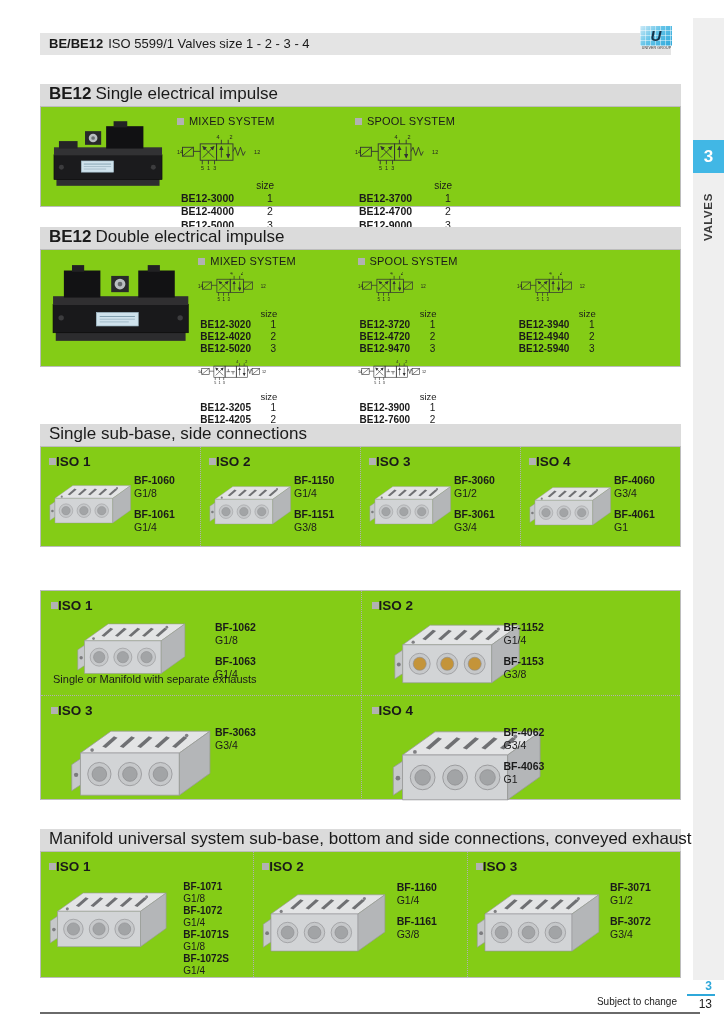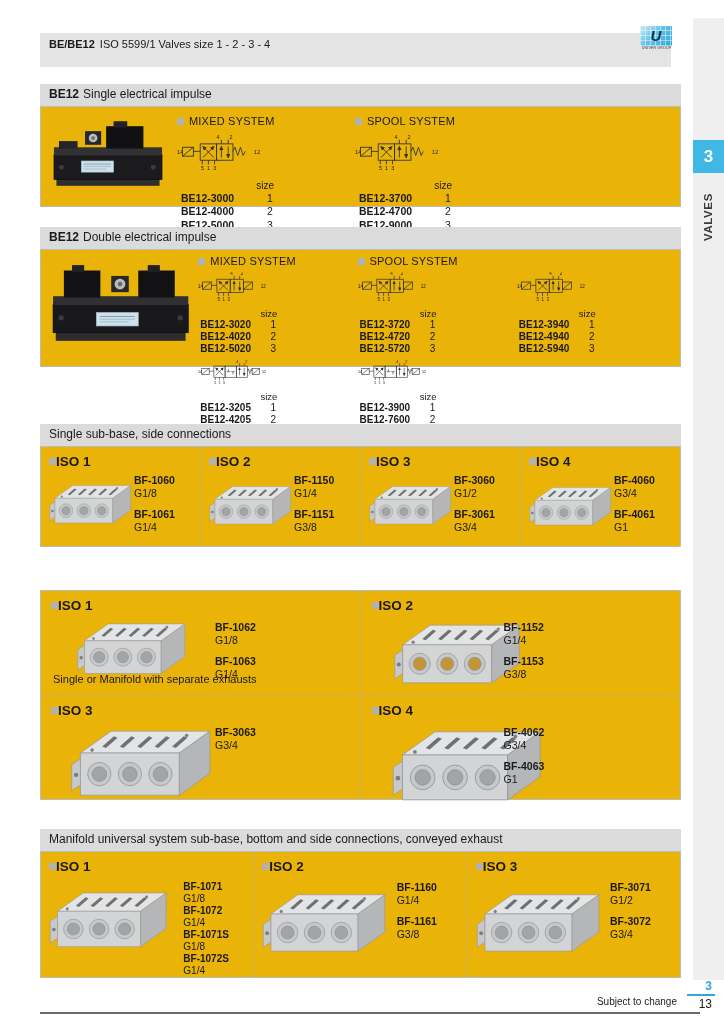--- a/index.html
+++ b/index.html
@@ -8,37 +8,37 @@
 
   
   .right-strip{position:absolute;left:693px;top:18px;width:31px;height:962px;background:#efefef;}
   .chapter-tab{position:absolute;left:693px;top:140px;width:31px;height:33px;background:#41b7e5;
         color:#fff;font-weight:bold;font-size:17px;display:flex;align-items:center;justify-content:center;}
   .chapter-vlabel{position:absolute;left:693px;top:178px;width:31px;height:78px;
         writing-mode:vertical-rl;transform:rotate(180deg);text-align:center;line-height:31px;
         font-size:11.5px;font-weight:bold;color:#3a3a3a;letter-spacing:.6px;}
 
   
-  .titlebar{position:absolute;left:40px;top:33px;width:631px;height:34px;background:#e4e4e4;
-        line-height:22px;padding-left:9px;font-size:11px;box-sizing:border-box;white-space:nowrap;}
+  .titlebar{position:absolute;left:40px;top:33px;width:631px;height:22px;background:#e4e4e4;
+        line-height:22px;padding-left:9px;font-size:13px;box-sizing:border-box;white-space:nowrap;}
   .titlebar b{margin-right:5px;}
   .logo{position:absolute;left:640px;top:26px;width:32px;height:28px;text-align:center;}
   .logo-u{width:32px;height:20px;color:#16324a;font-weight:bold;font-style:italic;font-size:15px;line-height:19px;
         background:
           repeating-linear-gradient(0deg, rgba(255,255,255,.45) 0 1px, transparent 1px 5px),
           repeating-linear-gradient(90deg, rgba(255,255,255,.45) 0 1px, transparent 1px 5px),
           linear-gradient(135deg,#cdeaf7 0%,#62c3e8 45%,#2fa8da 100%);}
   .logo-cap{font-size:8px;color:#333;width:71px;margin-left:-19px;transform:scale(.45);
         transform-origin:center top;white-space:nowrap;letter-spacing:.3px;}
 
   
   .secbar{position:absolute;left:40px;width:641px;height:32px;background:#dbdbdb;line-height:20px;
-        padding-left:9px;font-size:12px;box-sizing:border-box;white-space:nowrap;}
+        padding-left:9px;font-size:17px;box-sizing:border-box;white-space:nowrap;}
   .secbar b{margin-right:4px;}
-  .secbox{position:absolute;left:40px;width:641px;border:1px solid #bcbcbc;background:#eab308;box-sizing:border-box;}
+  .secbox{position:absolute;left:40px;width:641px;border:1px solid #bcbcbc;background:#84cc16;box-sizing:border-box;}
   .bullet{width:7px;height:7px;background:#b2b2b2;display:inline-block;flex:none;}
   .syslabel{font-size:11px;letter-spacing:.2px;display:flex;align-items:center;gap:5px;margin:3px 0 2px;}
   .symwrap{margin-top:8px;}
   .stable{width:96px;margin-left:4px;}
   .shead{font-size:10px;text-align:right;padding-right:3px;height:13px;line-height:13px;}
   .trow{display:flex;justify-content:space-between;font-size:10.5px;line-height:13.5px;gap:11px;}
   .tcode{font-weight:bold;}
   .tnum{width:14px;text-align:center;}
 
   
@@ -442,21 +442,21 @@
           <div>
               <div class="trow">
                 <span class="tcode">BE12-3720</span>
                 <span class="tnum">1</span>
               </div>
               <div class="trow">
                 <span class="tcode">BE12-4720</span>
                 <span class="tnum">2</span>
               </div>
               <div class="trow">
-                <span class="tcode">BE12-5720</span>
+                <span class="tcode">BE12-9470</span>
                 <span class="tnum">3</span>
               </div>
             </div>
         </div>
       </div>
       <div class="symrow">
         <div class="symwrap"><svg class="vsym" width="96" viewBox="0 0 150 58">
               <rect x="34" y="13" width="24" height="24"></rect>
               <rect x="58" y="13" width="24" height="24"></rect>
               <rect x="82" y="13" width="24" height="24"></rect>

